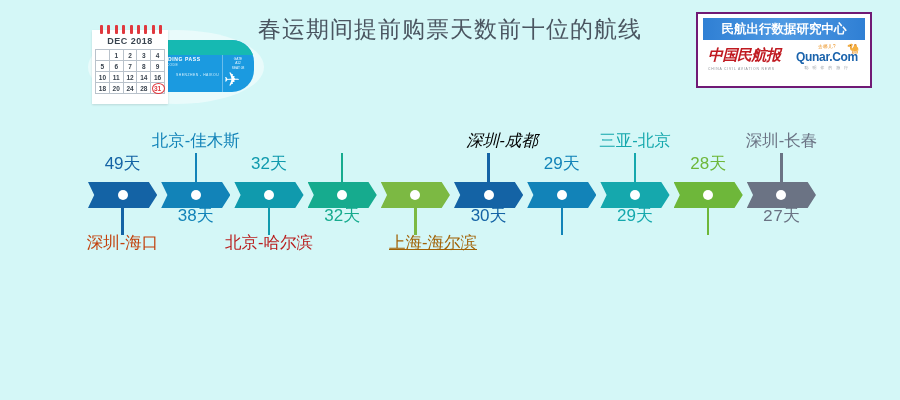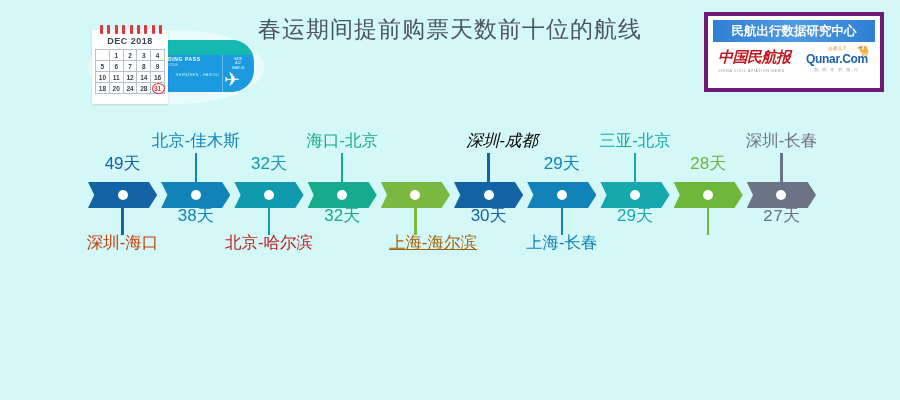--- a/index.html
+++ b/index.html
@@ -176,26 +176,26 @@
     position: absolute;
     left: 1px; top: 0px;
     width: 11px; height: 9px;
     border: 1.2px solid #e0383e;
     border-radius: 50%;
   }
 
   
   #brand-box {
     position: absolute;
-    right: 16px;
+    right: 28px;
     top: 12px;
     width: 172px;
     height: 72px;
     background: #ffffff;
-    border: 4px solid #701a75;
+    border: 2px solid #701a75;
   }
   #brand-title {
     margin: 4px 5px 0 5px;
     height: 22px;
     line-height: 22px;
     text-align: center;
     font-size: 12.5px;
     font-weight: bold;
     color: #ffffff;
     background: linear-gradient(90deg, #2f7fd4 0%, #4f9ae3 50%, #2f7fd4 100%);
@@ -416,41 +416,39 @@
       <div class="dot" style="left: 29.6px;"></div>
       <div class="stem down" style="left: 33.35px; background: rgb(16, 154, 173);"></div>
     </div>
     <div class="city down" style="color: #b91c1c; left: 179px; width: 180px;">北京-哈尔滨</div>
     <div class="days up" style="color: rgb(16, 154, 173); left: 209px; width: 120px;">32天</div>
     <div class="route" style="left: 307.6px; width: 69.2px;">
       <div class="chev" style="background: rgb(22, 171, 142);"></div>
       <div class="dot" style="left: 29.6px;"></div>
       <div class="stem up" style="left: 33.35px; background: rgb(22, 171, 142);"></div>
     </div>
-    <div class="city up" style="color: rgb(22, 171, 142); left: 252.2px; width: 180px;">海口-北京</div>
     <div class="days down" style="color: rgb(22, 171, 142); left: 282.2px; width: 120px;">32天</div>
     <div class="route" style="left: 380.8px; width: 69.2px;">
       <div class="chev" style="background: rgb(124, 185, 67);"></div>
       <div class="dot" style="left: 29.6px;"></div>
       <div class="stem down" style="left: 33.35px; background: rgb(124, 185, 67);"></div>
     </div>
     <div class="city down" style="color: #a16207; left: 343px; width: 180px; text-decoration: underline;">上海-海尔滨</div>
     <div class="route" style="left: 454px; width: 69.2px;">
       <div class="chev" style="background: rgb(20, 99, 165);"></div>
       <div class="dot" style="left: 29.6px;"></div>
       <div class="stem up" style="left: 33.35px; background: rgb(20, 99, 165);"></div>
     </div>
     <div class="city up" style="color: #000000; left: 412px; width: 180px; font-style: italic;">深圳-成都</div>
     <div class="days down" style="color: rgb(20, 99, 165); left: 428.6px; width: 120px;">30天</div>
     <div class="route" style="left: 527.2px; width: 69.2px;">
       <div class="chev" style="background: rgb(18, 131, 184);"></div>
       <div class="dot" style="left: 29.6px;"></div>
       <div class="stem down" style="left: 33.35px; background: rgb(18, 131, 184);"></div>
     </div>
-    <div class="city down" style="color: rgb(18, 131, 184); left: 471.8px; width: 180px;">上海-长春</div>
     <div class="days up" style="color: rgb(18, 131, 184); left: 501.8px; width: 120px;">29天</div>
     <div class="route" style="left: 600.4px; width: 69.2px;">
       <div class="chev" style="background: rgb(21, 168, 173);"></div>
       <div class="dot" style="left: 29.6px;"></div>
       <div class="stem up" style="left: 33.35px; background: rgb(21, 168, 173);"></div>
     </div>
     <div class="city up" style="color: rgb(21, 168, 173); left: 545px; width: 180px;">三亚-北京</div>
     <div class="days down" style="color: rgb(21, 168, 173); left: 575px; width: 120px;">29天</div>
     <div class="route" style="left: 673.6px; width: 69.2px;">
       <div class="chev" style="background: rgb(110, 183, 58);"></div>

